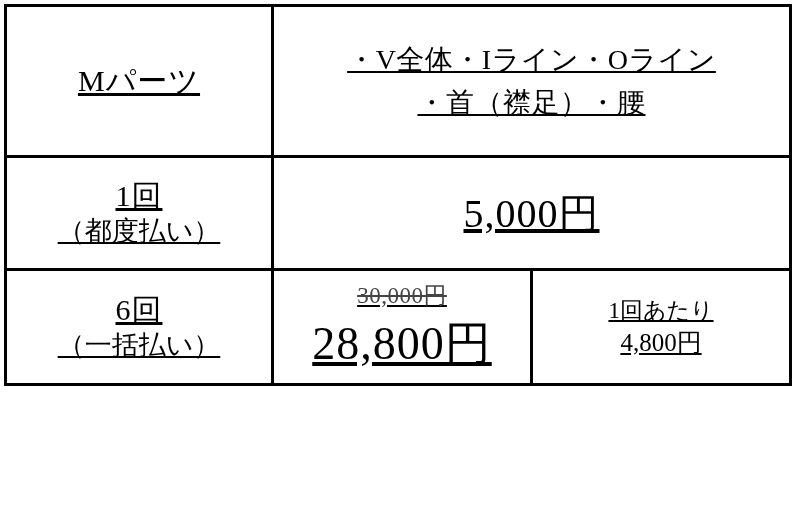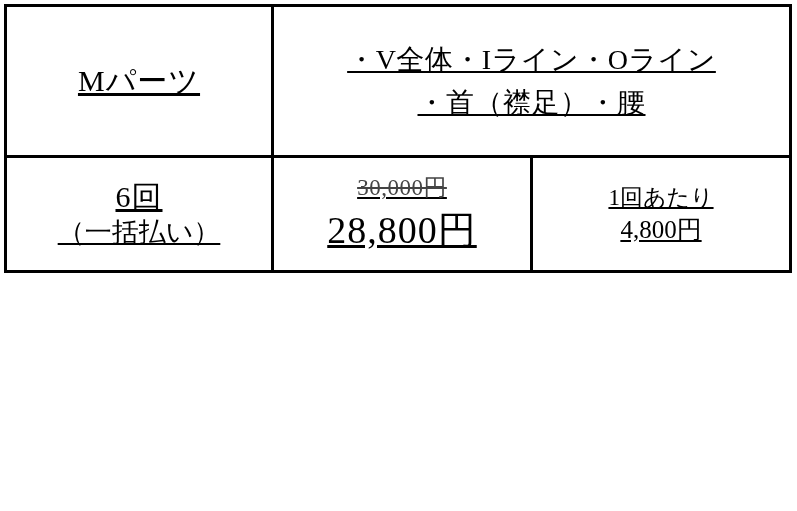--- a/index.html
+++ b/index.html
@@ -76,21 +76,21 @@
   }
   .strike {
     font-size: 23px;
     text-decoration: line-through;
     color: #444444;
     letter-spacing: 0.5px;
     display: block;
     margin-bottom: 2px;
   }
   .pack-price {
-    font-size: 38px;
+    font-size: 46px;
     letter-spacing: 1px;
     display: block;
   }
   .per-label {
     font-size: 23px;
     display: block;
     line-height: 1.35;
   }
   .per-price {
     font-size: 25px;
@@ -107,20 +107,29 @@
       <tr class="row-parts">
         <td class="col-label">
           <div class="parts-label">Mパーツ</div>
         </td>
         <td class="parts-list" colspan="2">
           <div>・V全体・Iライン・Oライン</div>
           <div>・首（襟足）・腰</div>
         </td>
       </tr>
 
+      <tr class="row-single">
+        <td class="col-label">
+          <div class="label-main">1回</div>
+          <div class="label-sub">（都度払い）</div>
+        </td>
+        <td colspan="2">
+          <div class="big-price">5,000円</div>
+        </td>
+      </tr>
 
       <tr class="row-six">
         <td class="col-label">
           <div class="label-main">6回</div>
           <div class="label-sub">（一括払い）</div>
         </td>
         <td class="col-mid pack-cell">
           <span class="strike">30,000円</span>
           <span class="pack-price">28,800円</span>
         </td>

